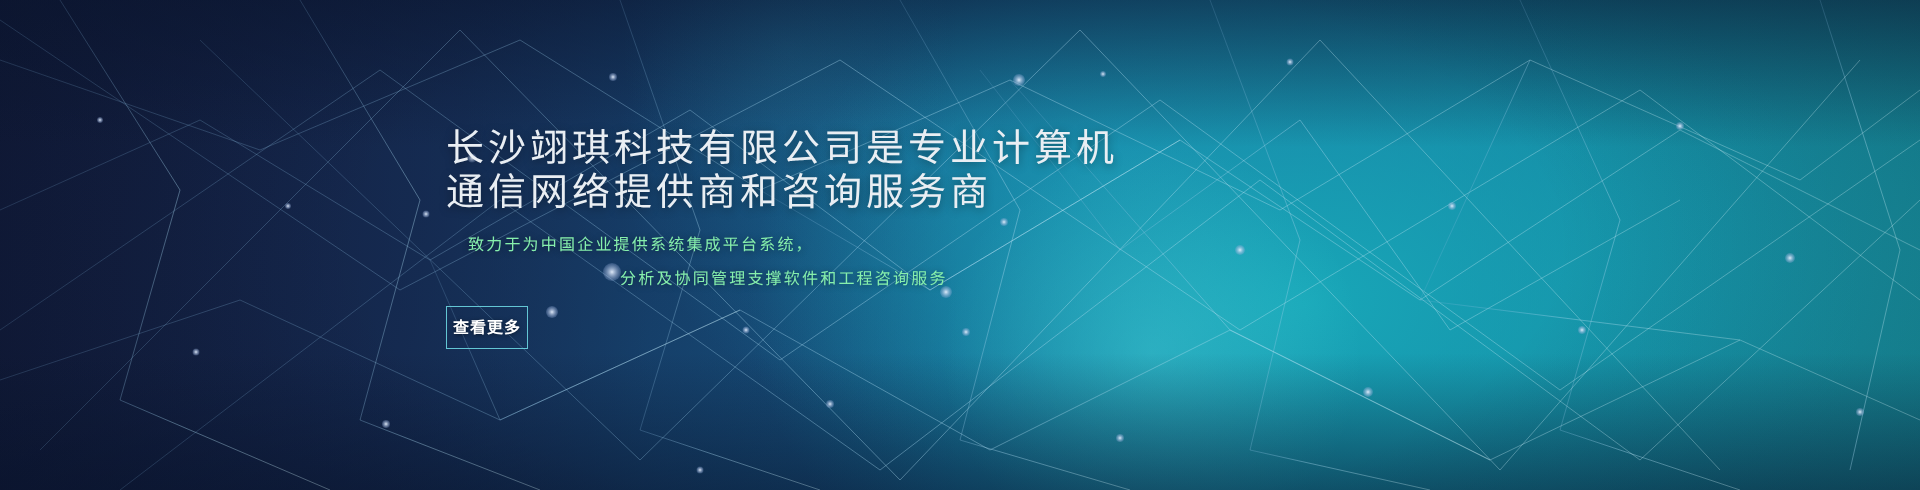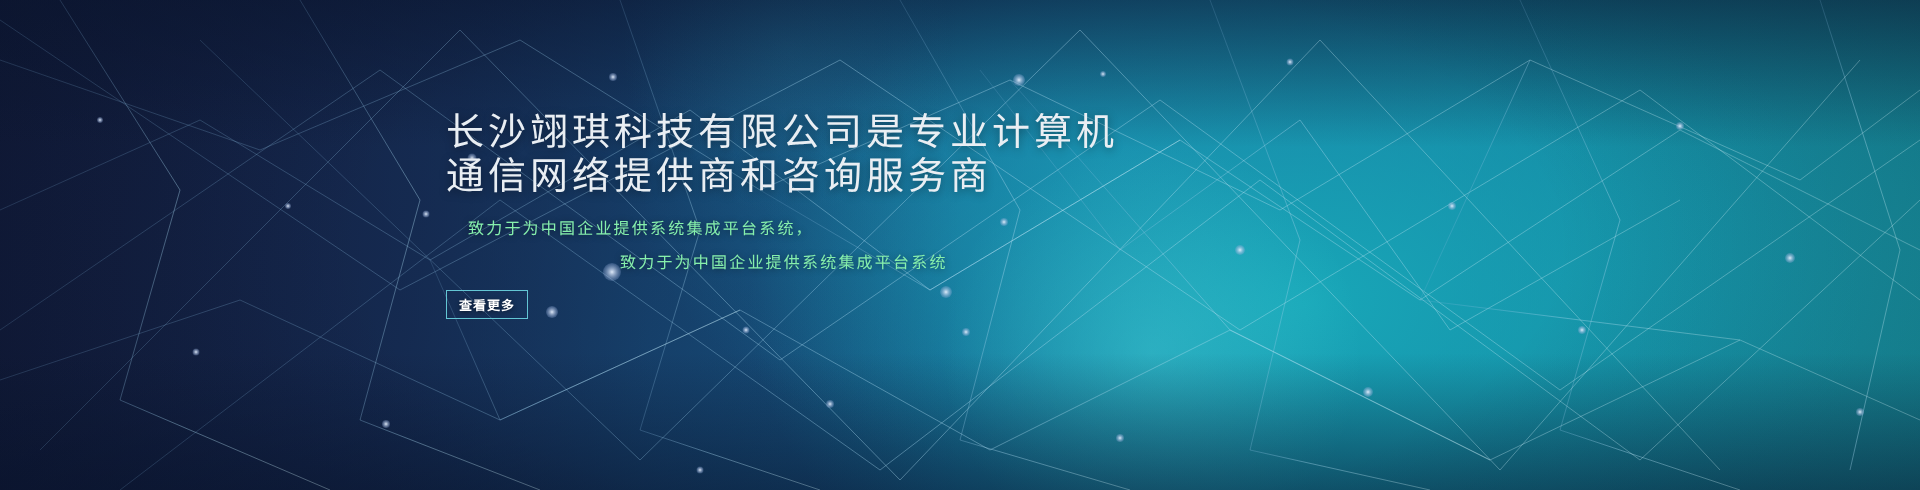--- a/index.html
+++ b/index.html
@@ -60,21 +60,21 @@
     position: absolute;
     inset: 0;
     width: 1920px;
     height: 490px;
   }
 
   
   .content {
     position: absolute;
     left: 446px;
-    top: 110px;
+    top: 126px;
     width: 1100px;
   }
 
   .headline {
     font-size: 38px;
     line-height: 44px;
     letter-spacing: 4px;
     color: #e9eef3;
     font-weight: 400;
     text-shadow: 0 2px 10px rgba(0,0,0,0.40);
@@ -96,27 +96,27 @@
   .subline .sub-line { display: block; }
   .subline .sub-line.indent { margin-left: 152px; }
 
   .cta-row {
     margin-top: 10px;
   }
   .cta-btn {
     display: inline-block;
     box-sizing: border-box;
     width: 82px;
-    height: 29px;
+    height: 43px;
     line-height: 27px;
     text-align: center;
     border: 1px solid #63c6d4;
     background: transparent;
     color: #ffffff;
-    font-size: 13px;
+    font-size: 16px;
     letter-spacing: 1px;
     font-weight: 700;
     cursor: pointer;
     font-family: "Liberation Sans", "DejaVu Sans", sans-serif;
     text-shadow: 0 1px 4px rgba(0,0,0,0.5);
   }
 </style>
 </head>
 <body>
 
@@ -196,21 +196,21 @@
 
   <div class="content">
 
     <div class="headline">
       <span class="hl-line">长沙翊琪科技有限公司是专业计算机</span>
       <span class="hl-line">通信网络提供商和咨询服务商</span>
     </div>
 
     <div class="subline">
       <span class="sub-line">致力于为中国企业提供系统集成平台系统，</span>
-      <span class="sub-line indent">致力于为中国企业提供系统集成平台系统</span>
+      <span class="sub-line indent">分析及协同管理支撑软件和工程咨询服务</span>
     </div>
 
     <div class="cta-row">
       <button class="cta-btn" type="button">查看更多</button>
     </div>
 
   </div>
 </div>
 
 </body></html>

